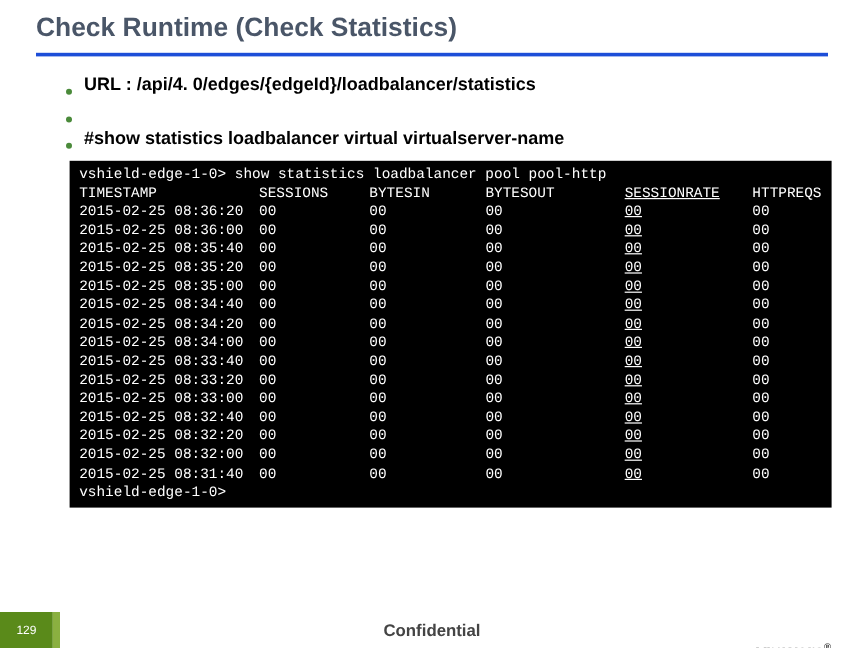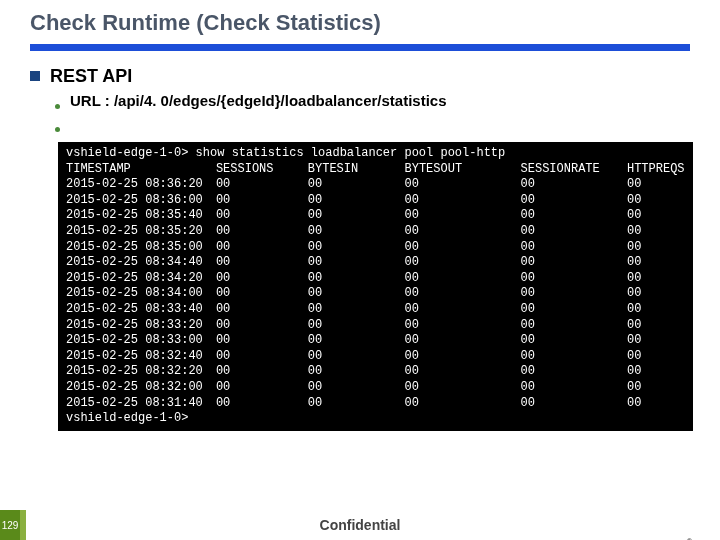--- a/index.html
+++ b/index.html
@@ -15,21 +15,21 @@
       width: 100%;
       height: 100%;
       padding: 10px 30px 0 30px;
       position: relative;
     }
     .title {
       font-size: 22px;
       font-weight: bold;
       color: #4a5668;
       padding-bottom: 8px;
-      border-bottom: 7px solid #1d4ed8;
+      border-bottom: 3px solid #1d4ed8;
       margin-bottom: 15px;
     }
     .section {
       margin-bottom: 10px;
     }
     .section-header {
       display: flex;
       align-items: flex-start;
       margin-bottom: 5px;
     }
@@ -76,33 +76,33 @@
       width: 635px;
       line-height: 1.3;
       white-space: pre;
       overflow: hidden;
     }
     .terminal-row { display: flex; }
     .col-ts { width: 155px; }
     .col-sess { width: 95px; }
     .col-bin { width: 100px; }
     .col-bout { width: 120px; }
-    .col-rate { width: 110px; }
+    .col-rate { width: 110px; text-decoration: underline; }
     .col-req { width: 60px; }
     .footer {
       position: absolute;
       bottom: 0;
       left: 0;
       width: 100%;
       height: 30px;
       display: flex;
       align-items: center;
     }
     .page-badge {
-      width: 20px;
+      width: 44px;
       height: 100%;
       background: #5a8a1a;
       color: #fff;
       font-size: 10px;
       display: flex;
       align-items: center;
       justify-content: center;
     }
     .badge-edge2 {
       width: 6px;
@@ -130,33 +130,33 @@
     .logo .ware { color: #666; }
     .logo-reg { font-size: 8px; vertical-align: super; }
   </style>
 </head>
 <body>
 
 <div class="slide">
   <div class="title">Check Runtime (Check Statistics)</div>
 
   <div class="section">
-    <div class="section-header">
-      <div class="bullet-square"></div>
-      <div class="section-title">REST API</div>
-    </div>
     <div class="sub-item">
       <div class="bullet-dot"></div>
       <div class="sub-text">URL : /api/4. 0/edges/{edgeId}/loadbalancer/statistics</div>
     </div>
   </div>
 
   <div class="section">
     <div class="sub-item">
       <div class="bullet-dot"></div>
+    </div>
+    <div class="sub-item">
+      <div class="bullet-dot"></div>
+      <div class="sub-text">#show statistics loadbalancer virtual virtualserver-name</div>
     </div>
   </div>
 
   <div class="terminal" id="terminal"><div>vshield-edge-1-0&gt; show statistics loadbalancer pool pool-http</div><div class="terminal-row"><span class="col-ts">TIMESTAMP</span><span class="col-sess">SESSIONS</span><span class="col-bin">BYTESIN</span><span class="col-bout">BYTESOUT</span><span class="col-rate">SESSIONRATE</span><span class="col-req">HTTPREQS</span></div><div class="terminal-row"><span class="col-ts">2015-02-25 08:36:20</span><span class="col-sess">00</span><span class="col-bin">00</span><span class="col-bout">00</span><span class="col-rate">00</span><span class="col-req">00</span></div><div class="terminal-row"><span class="col-ts">2015-02-25 08:36:00</span><span class="col-sess">00</span><span class="col-bin">00</span><span class="col-bout">00</span><span class="col-rate">00</span><span class="col-req">00</span></div><div class="terminal-row"><span class="col-ts">2015-02-25 08:35:40</span><span class="col-sess">00</span><span class="col-bin">00</span><span class="col-bout">00</span><span class="col-rate">00</span><span class="col-req">00</span></div><div class="terminal-row"><span class="col-ts">2015-02-25 08:35:20</span><span class="col-sess">00</span><span class="col-bin">00</span><span class="col-bout">00</span><span class="col-rate">00</span><span class="col-req">00</span></div><div class="terminal-row"><span class="col-ts">2015-02-25 08:35:00</span><span class="col-sess">00</span><span class="col-bin">00</span><span class="col-bout">00</span><span class="col-rate">00</span><span class="col-req">00</span></div><div class="terminal-row"><span class="col-ts">2015-02-25 08:34:40</span><span class="col-sess">00</span><span class="col-bin">00</span><span class="col-bout">00</span><span class="col-rate">00</span><span class="col-req">00</span></div><div class="terminal-row"><span class="col-ts">2015-02-25 08:34:20</span><span class="col-sess">00</span><span class="col-bin">00</span><span class="col-bout">00</span><span class="col-rate">00</span><span class="col-req">00</span></div><div class="terminal-row"><span class="col-ts">2015-02-25 08:34:00</span><span class="col-sess">00</span><span class="col-bin">00</span><span class="col-bout">00</span><span class="col-rate">00</span><span class="col-req">00</span></div><div class="terminal-row"><span class="col-ts">2015-02-25 08:33:40</span><span class="col-sess">00</span><span class="col-bin">00</span><span class="col-bout">00</span><span class="col-rate">00</span><span class="col-req">00</span></div><div class="terminal-row"><span class="col-ts">2015-02-25 08:33:20</span><span class="col-sess">00</span><span class="col-bin">00</span><span class="col-bout">00</span><span class="col-rate">00</span><span class="col-req">00</span></div><div class="terminal-row"><span class="col-ts">2015-02-25 08:33:00</span><span class="col-sess">00</span><span class="col-bin">00</span><span class="col-bout">00</span><span class="col-rate">00</span><span class="col-req">00</span></div><div class="terminal-row"><span class="col-ts">2015-02-25 08:32:40</span><span class="col-sess">00</span><span class="col-bin">00</span><span class="col-bout">00</span><span class="col-rate">00</span><span class="col-req">00</span></div><div class="terminal-row"><span class="col-ts">2015-02-25 08:32:20</span><span class="col-sess">00</span><span class="col-bin">00</span><span class="col-bout">00</span><span class="col-rate">00</span><span class="col-req">00</span></div><div class="terminal-row"><span class="col-ts">2015-02-25 08:32:00</span><span class="col-sess">00</span><span class="col-bin">00</span><span class="col-bout">00</span><span class="col-rate">00</span><span class="col-req">00</span></div><div class="terminal-row"><span class="col-ts">2015-02-25 08:31:40</span><span class="col-sess">00</span><span class="col-bin">00</span><span class="col-bout">00</span><span class="col-rate">00</span><span class="col-req">00</span></div><div>vshield-edge-1-0&gt;</div></div>
 </div>
 
 <div class="footer">
   <div class="page-badge">129</div>
   <div class="badge-edge2"></div>
   <div class="confidential">Confidential</div>

